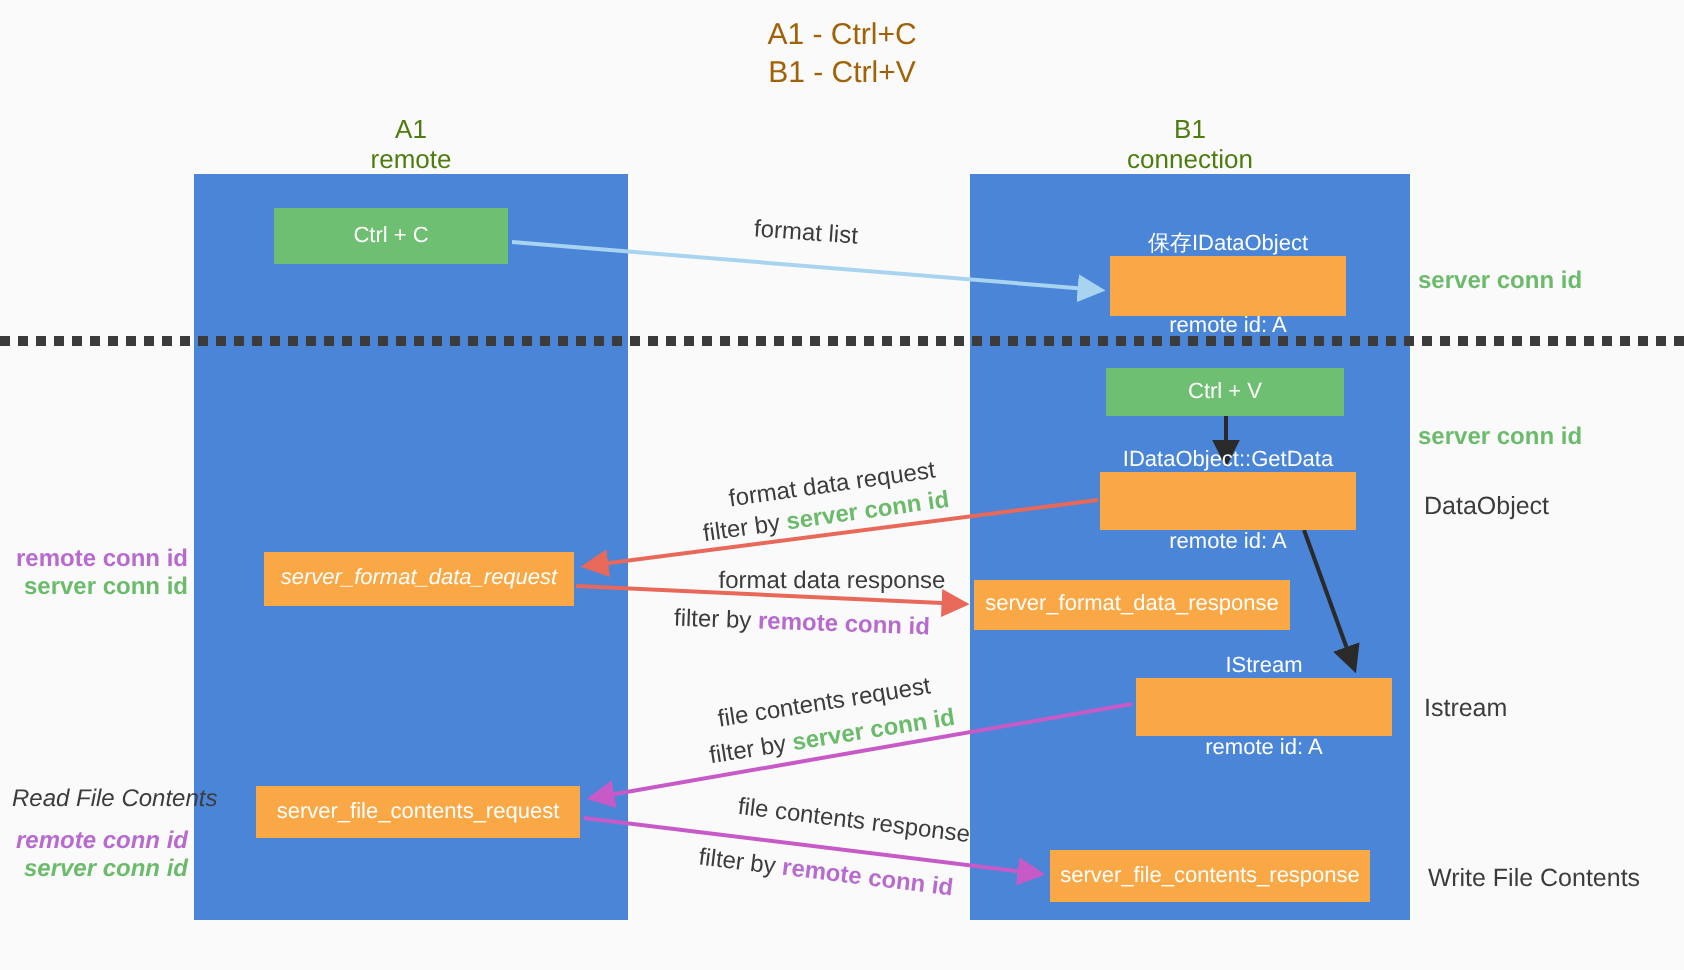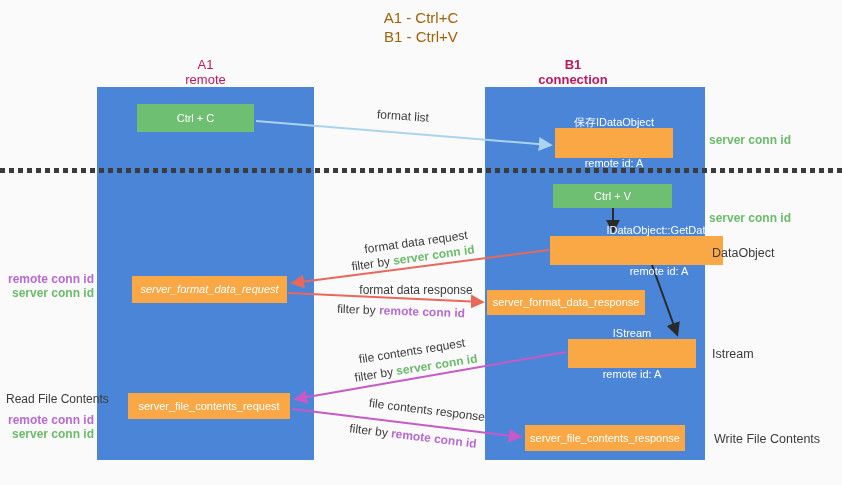--- a/index.html
+++ b/index.html
@@ -8,21 +8,21 @@
     background:#fafafa;
     font-family:"Liberation Sans", sans-serif;
     color:#3c3c3c;
   }
   .title{
     position:absolute; top:8px; left:0; right:0; z-index:6;
     text-align:center; font-size:15px; line-height:19px; color:#a16207;
   }
   .col-header{
     position:absolute; top:57px; z-index:6;
-    text-align:center; font-size:13px; line-height:15px; color:#be185d;
+    text-align:center; font-size:13px; line-height:15px; color:#4d7c0f;
   }
   .col{
     position:absolute; top:87px; height:373px; z-index:1;
     background:#4a85d8;
   }
   .dotted{
     position:absolute; top:168px; left:0; width:842px; height:5px; z-index:3;
     background:repeating-linear-gradient(90deg,#3b3b3b 0 5px, rgba(0,0,0,0) 5px 9px);
   }
   svg.arrows{position:absolute; left:0; top:0; z-index:4; pointer-events:none;}
@@ -55,21 +55,21 @@
 
   <div class="title">
     <div>A1 - Ctrl+C</div>
     <div>B1 - Ctrl+V</div>
   </div>
 
   <div class="col-header" style="left:97px;width:217px;">
     <div>A1</div>
     <div>remote</div>
   </div>
-  <div class="col-header" style="left:463px;width:220px;font-weight:bold;">
+  <div class="col-header" style="left:485px;width:220px;">
     <div>B1</div>
     <div>connection</div>
   </div>
 
   <div class="col" style="left:97px;width:217px;"></div>
   <div class="col" style="left:485px;width:220px;"></div>
 
   <div class="dotted"></div>
 
   <svg class="arrows" width="842" height="485">
@@ -102,21 +102,21 @@
 
   <div class="box orange" style="left:555px;top:128px;width:118px;height:30px;">
     <div>保存IDataObject</div>
     <div>remote id: A</div>
   </div>
 
   <div class="box green" style="left:553px;top:184px;width:119px;height:24px;">
     <div>Ctrl + V</div>
   </div>
 
-  <div class="box orange" style="left:550px;top:236px;width:128px;height:29px;padding-left:45px;">
+  <div class="box orange" style="left:550px;top:236px;width:128px;height:29px;">
     <div>IDataObject::GetData</div>
     <div>remote id: A</div>
   </div>
 
   <div class="box orange" style="left:132px;top:276px;width:155px;height:27px;font-style:italic;">
     <div>server_format_data_request</div>
   </div>
 
   <div class="box orange" style="left:487px;top:290px;width:158px;height:25px;justify-content:center;">
     <div>server_format_data_response</div>
@@ -163,21 +163,21 @@
   <div class="flow-label" style="left:413px;top:436px;transform:translate(-50%,-50%) rotate(7deg);">
     <span class="txt-dark">filter by</span>
     <span class="txt-purple">remote conn id</span>
   </div>
 
   <div class="left-block" style="top:272px;font-weight:bold;">
     <div class="txt-purple">remote conn id</div>
     <div class="txt-green">server conn id</div>
   </div>
 
-  <div class="left-block" style="top:392px;">
+  <div class="left-block" style="top:392px;font-style:italic;">
     <div class="txt-dark">Read File Contents</div>
     <div class="txt-purple" style="margin-top:7px;">remote conn id</div>
     <div class="txt-green">server conn id</div>
   </div>
 
   <div class="side-label txt-green" style="left:709px;top:133px;">server conn id</div>
   <div class="side-label txt-green" style="left:709px;top:211px;">server conn id</div>
   <div class="side-label txt-dark" style="left:712px;top:246px;font-size:12.5px;">DataObject</div>
   <div class="side-label txt-dark" style="left:712px;top:347px;font-size:12.5px;">Istream</div>
   <div class="side-label txt-dark" style="left:714px;top:432px;font-size:12.5px;">Write File Contents</div>

